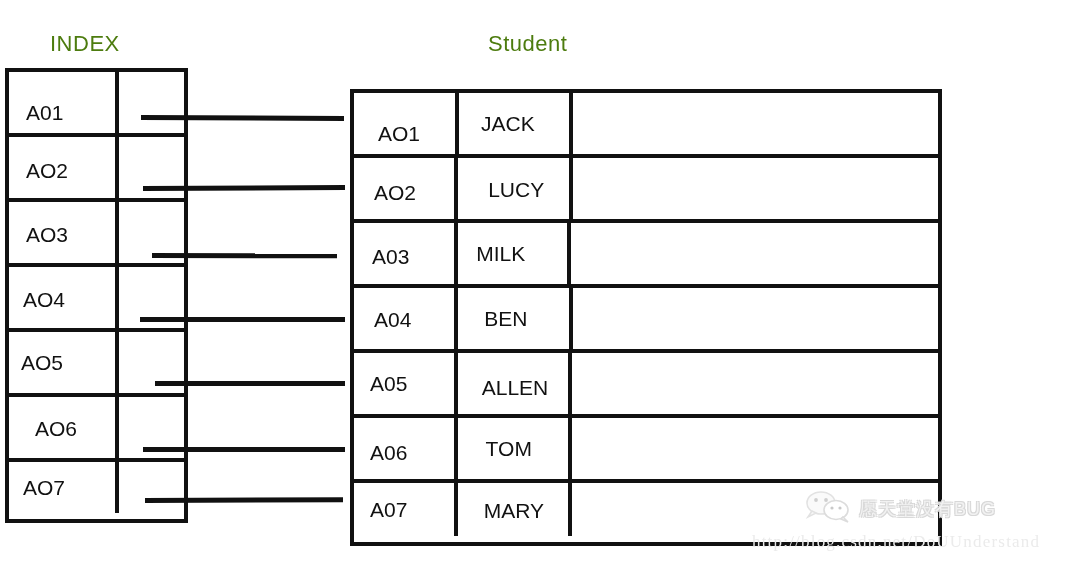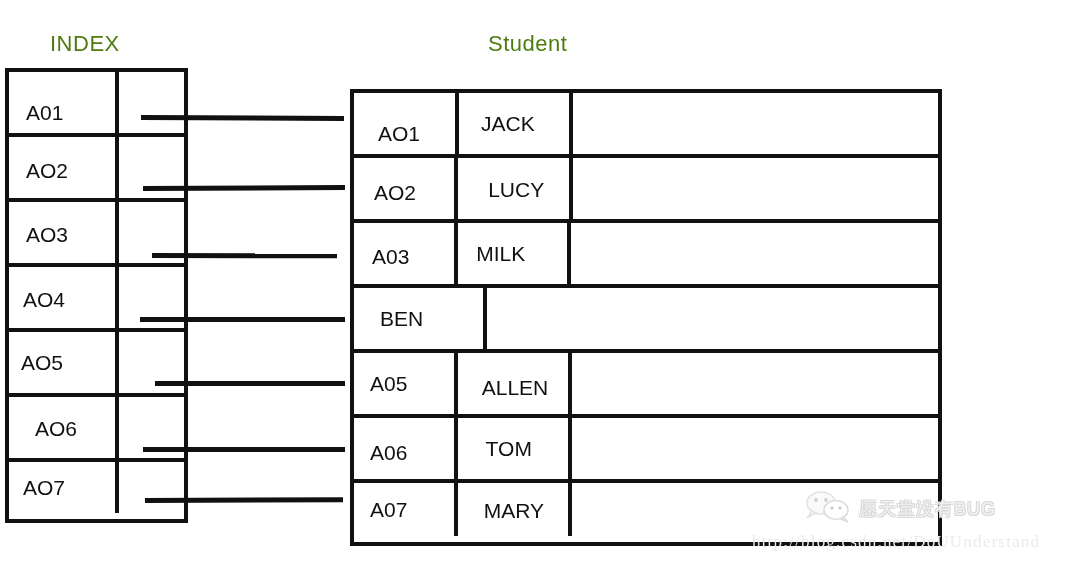--- a/index.html
+++ b/index.html
@@ -199,20 +199,21 @@
       <div class="cell c-id">AO2</div>
       <div class="cell c-name">LUCY</div>
       <div class="cell c-blank"></div>
     </div>
     <div class="row r3">
       <div class="cell c-id">A03</div>
       <div class="cell c-name">MILK</div>
       <div class="cell c-blank"></div>
     </div>
     <div class="row r4">
+      <div class="cell c-id">A04</div>
       <div class="cell c-name">BEN</div>
       <div class="cell c-blank"></div>
     </div>
     <div class="row r5">
       <div class="cell c-id">A05</div>
       <div class="cell c-name">ALLEN</div>
       <div class="cell c-blank"></div>
     </div>
     <div class="row r6">
       <div class="cell c-id">A06</div>

